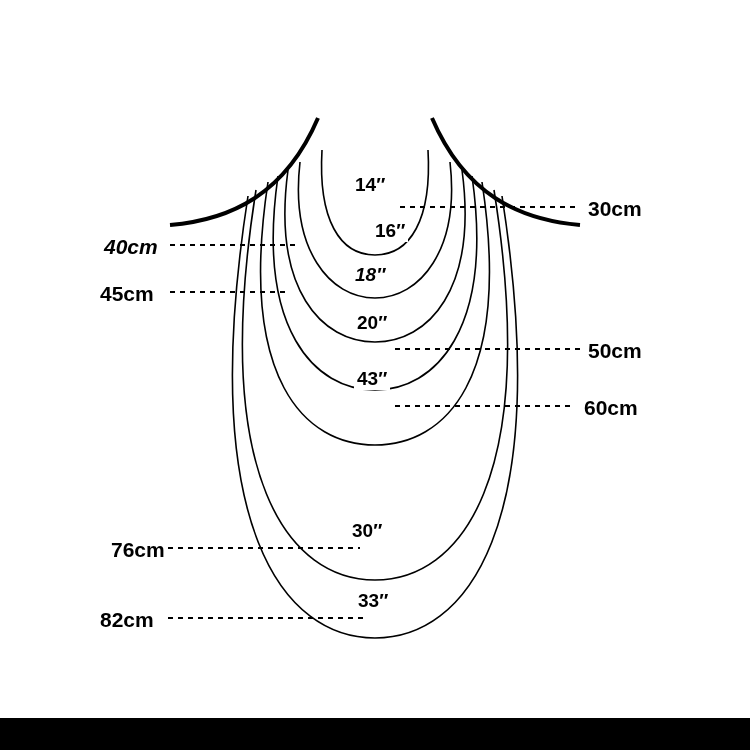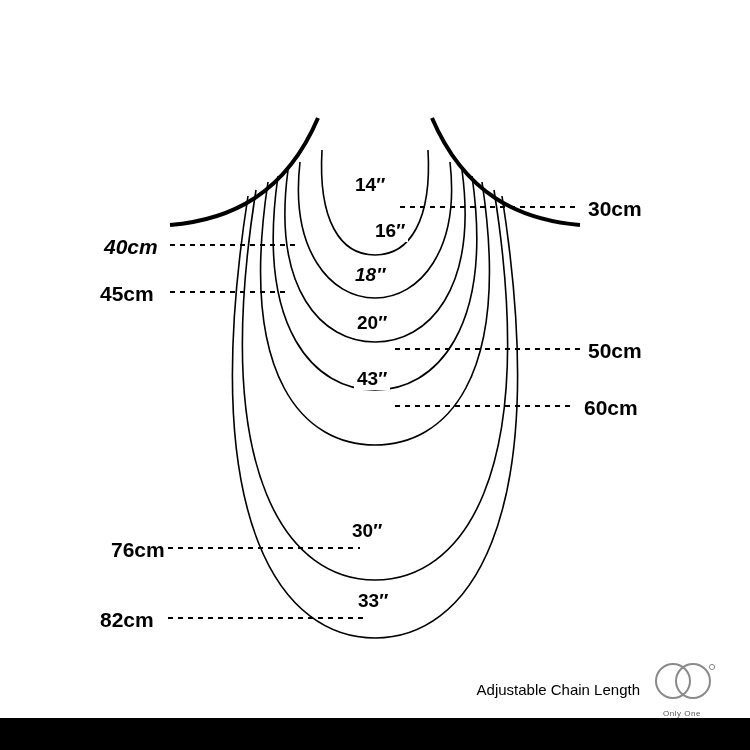--- a/index.html
+++ b/index.html
@@ -149,25 +149,16 @@
     <div class="lbl cm-label" style="left:104px; top:145px;font-style:italic;">40cm</div>
     <div class="lbl cm-label" style="left:100px; top:192px;">45cm</div>
     <div class="lbl cm-label" style="left:100px; top:448px;margin-left:11px;">76cm</div>
     <div class="lbl cm-label" style="left:100px; top:518px;">82cm</div>
 
     <div class="lbl cm-label" style="left:588px; top:107px;">30cm</div>
     <div class="lbl cm-label" style="left:588px; top:249px;">50cm</div>
     <div class="lbl cm-label" style="left:584px; top:306px;">60cm</div>
   </div>
 
-  <div class="brand-text">Adjustable Chain Length</div>
 
-  <div class="logo-wrap">
-    <svg viewBox="0 0 72 46" width="72" height="46">
-      <circle cx="27" cy="21" r="17" fill="none" stroke="#8a8a8a" stroke-width="2"></circle>
-      <circle cx="47" cy="21" r="17" fill="none" stroke="#8a8a8a" stroke-width="2"></circle>
-      <circle cx="66" cy="7" r="2.6" fill="none" stroke="#8a8a8a" stroke-width="1"></circle>
-    </svg>
-    <div class="logo-sub">Only One</div>
-  </div>
 
   <div class="footer-band"></div>
 </div>
 
 </body></html>

